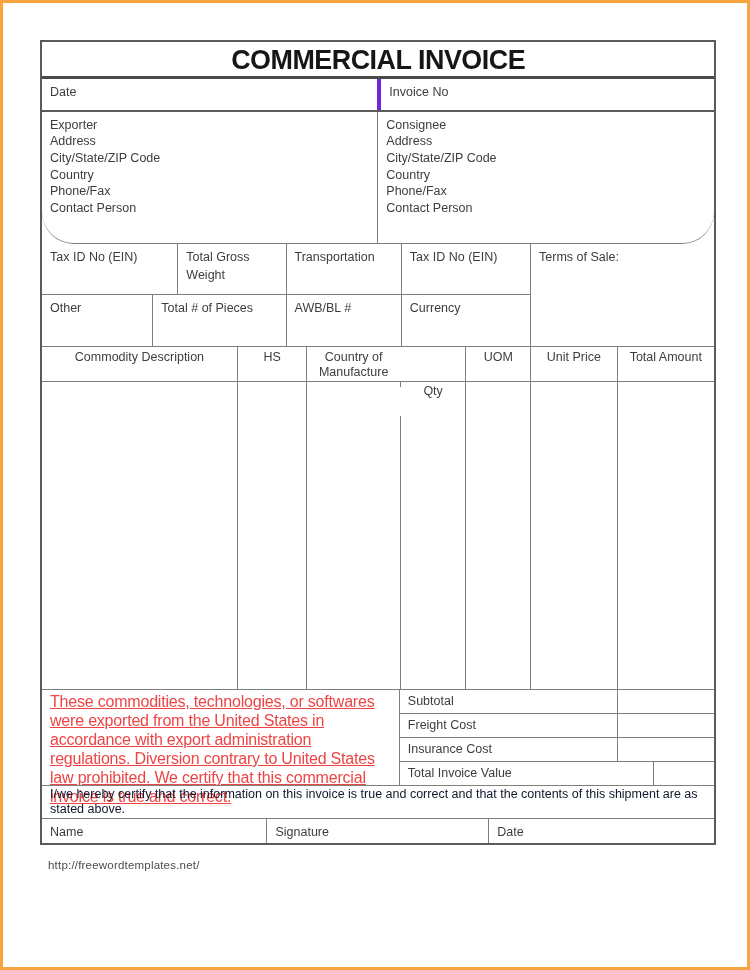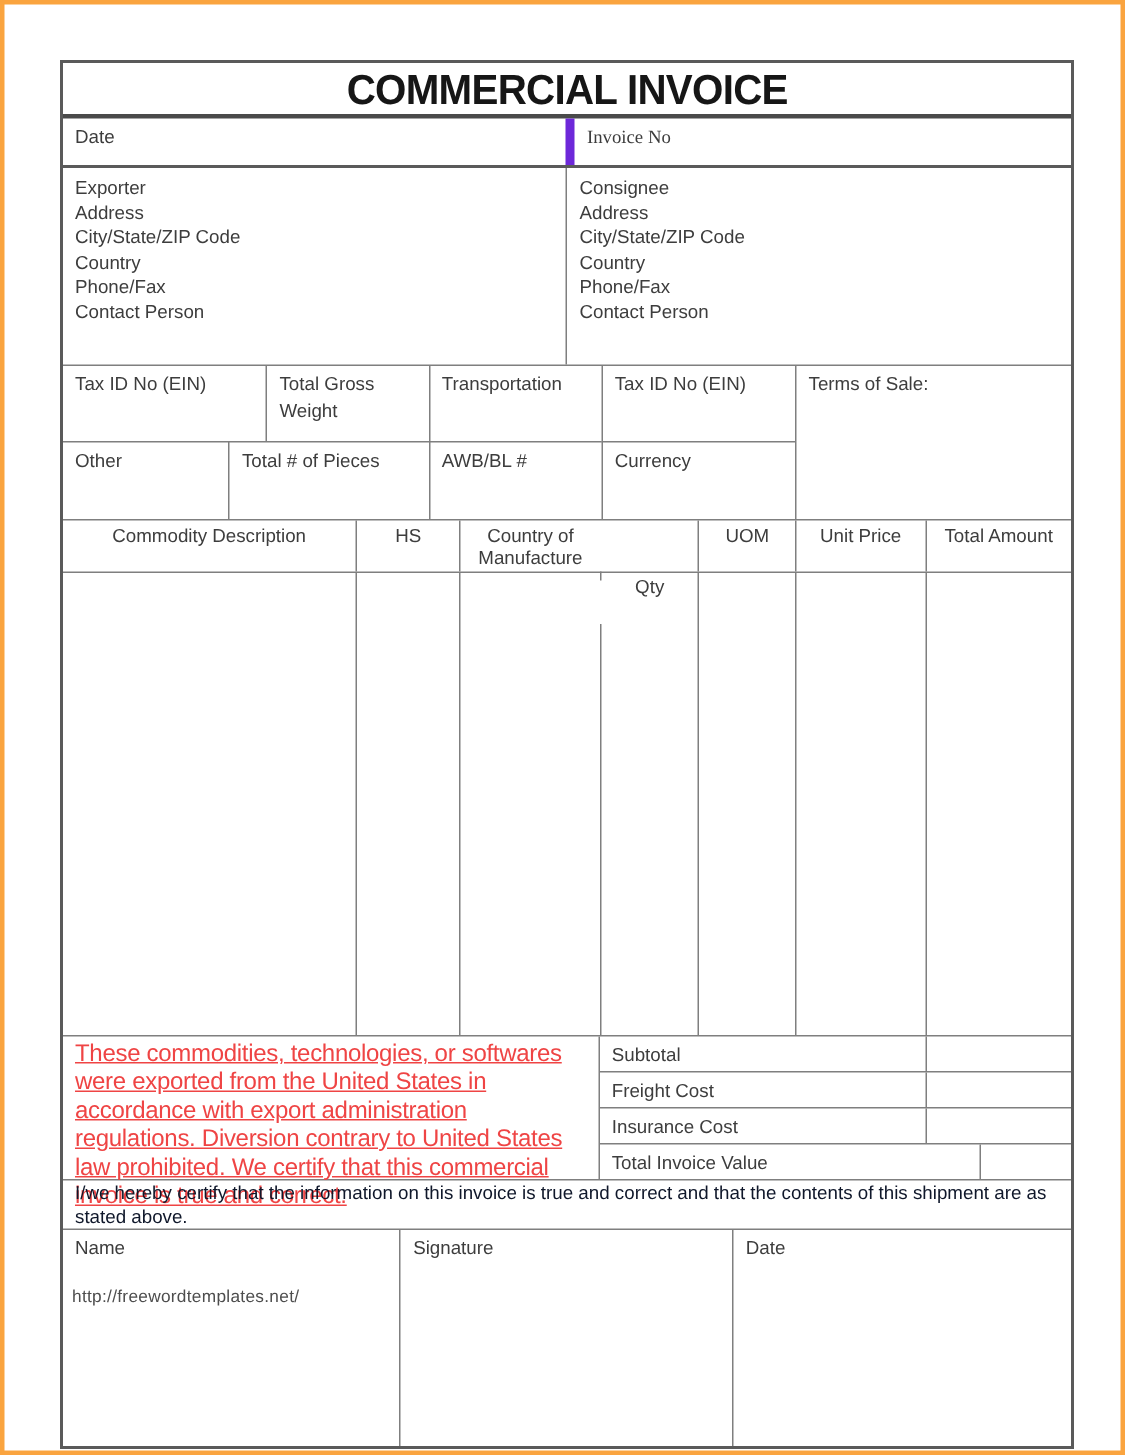--- a/index.html
+++ b/index.html
@@ -8,21 +8,21 @@
     width:750px;height:970px;
     box-sizing:border-box;
     border:3px solid #FAA43F;
     background:#ffffff;
     font-family:"Liberation Sans", sans-serif;
     color:#3d3d3d;
     overflow:hidden;
   }
   .doc{
     position:absolute;left:37px;top:37px;
-    width:676px;height:926px;
+    width:676px;height:805px;
     box-sizing:border-box;
     border:2px solid #5a5a5a;
     display:flex;flex-direction:column;
     background:#fff;
   }
   .doc *{box-sizing:border-box;}
 
   
   .title-row{height:37px;border-bottom:3px solid #4a4a4a;text-align:center;overflow:hidden;}
   .title-row span{
@@ -32,24 +32,24 @@
     transform:scaleX(.96);
   }
 
   
   .lbl{font-size:12.5px;color:#3d3d3d;}
 
   
   .date-row{height:33px;border-bottom:2px solid #5a5a5a;display:flex;}
   .date-row .cell{padding:3px 8px;}
   .date-row .c-left{width:49.9%;}
-  .date-row .c-right{flex:1;border-left:6px solid #6d28d9;font-family:Liberation Serif, serif;}
-
-  
-  .parties{height:132px;display:flex;border-bottom:1px solid #7f7f7f;}
+  .date-row .c-right{flex:1;border-left:4px solid #6d28d9;}
+
+  
+  .parties{height:132px;display:flex;border-bottom:1px solid #7f7f7f;border-radius:32px;}
   .party{padding:5px 8px;}
   .party .line{font-size:12.5px;line-height:16.6px;color:#3d3d3d;}
   .p-left{width:49.9%;}
   .p-right{flex:1;border-left:1px solid #7f7f7f;}
 
   
   .tax-grid{
     height:103px;border-bottom:1px solid #7f7f7f;
     display:grid;
     grid-template-columns:16.42% 19.82% 17.16% 19.23% 1fr;

